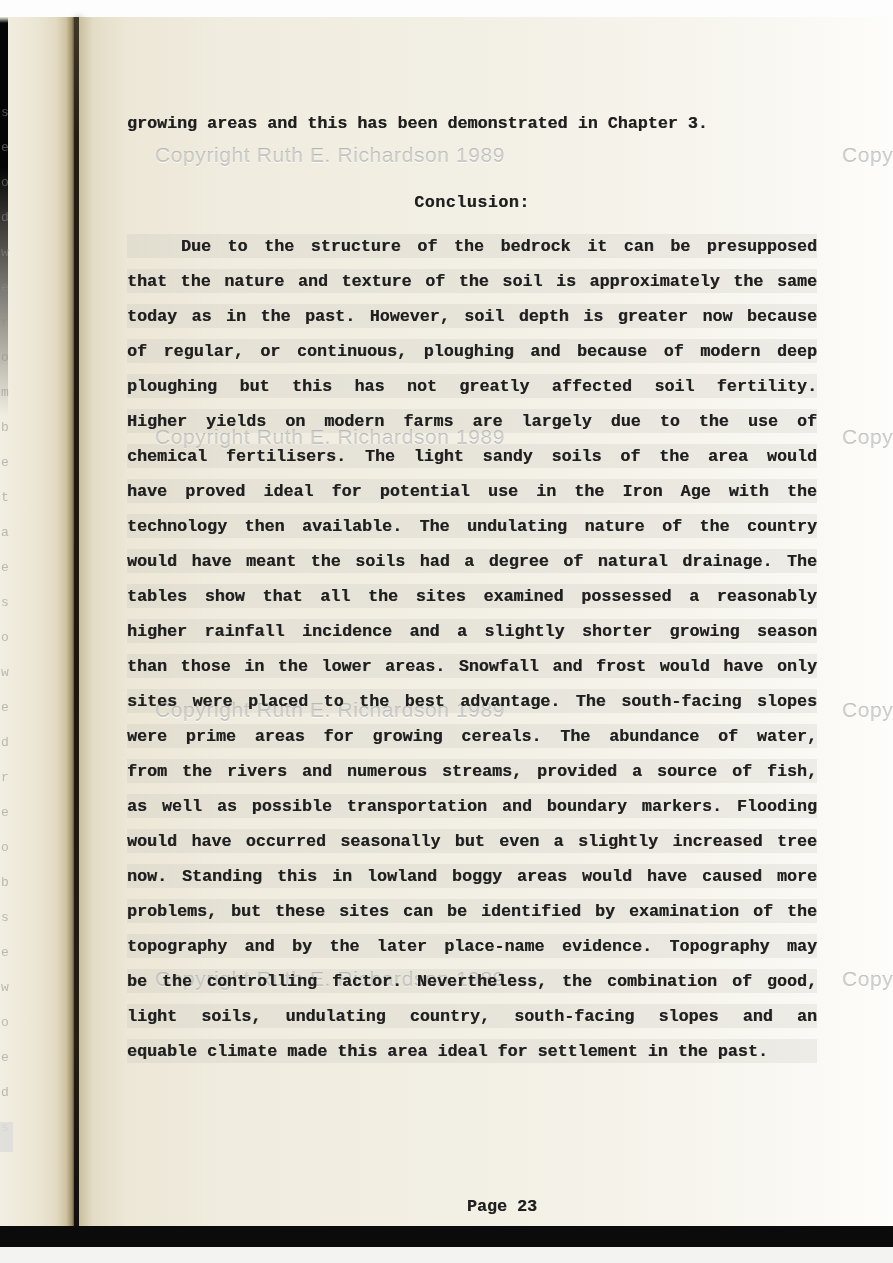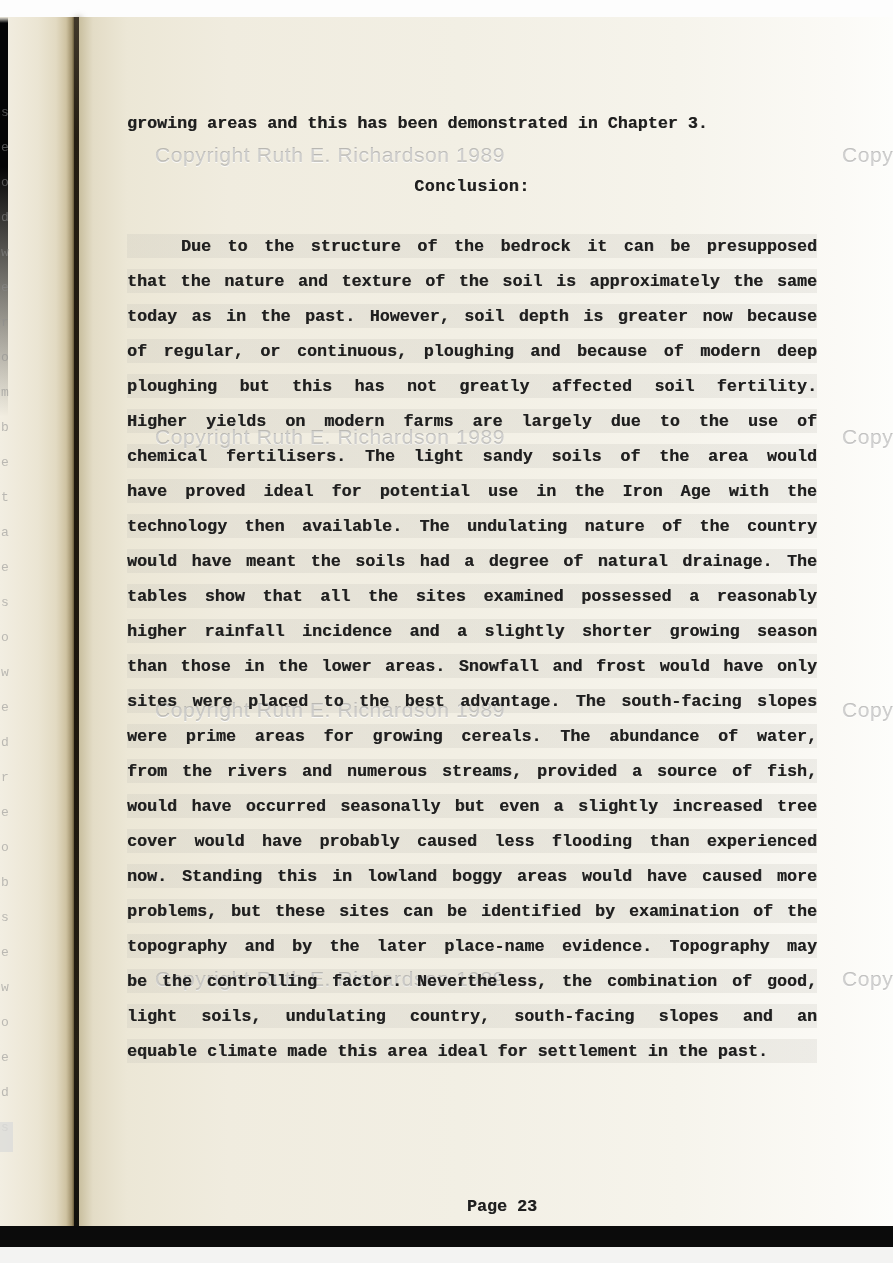--- a/index.html
+++ b/index.html
@@ -65,21 +65,21 @@
     text-shadow: 0.4px 0 0 rgba(31,31,31,0.65);
     font-weight: bold;
   }
 
   .intro {
     position: absolute; left: 48px; top: 89px; width: 690px; height: 35px;
     line-height: 35px; white-space: nowrap;
   }
 
   .heading {
-    position: absolute; left: 48px; top: 152px; width: 690px; height: 35px;
+    position: absolute; left: 48px; top: 168px; width: 690px; height: 35px;
     line-height: 35px; text-align: center; letter-spacing: 0.5px;
   }
 
   .bodytext { position: absolute; left: 48px; top: 212px; width: 690px; }
   .text-line {
     height: 35px; line-height: 35px;
     text-align: justify; text-align-last: justify;
     background: linear-gradient(to bottom,
       rgba(0,0,0,0) 5px, rgba(190,188,180,0.22) 5px,
       rgba(190,188,180,0.22) 29px, rgba(0,0,0,0) 29px);
@@ -196,22 +196,22 @@
         <div class="text-line">chemical  fertilisers.  The light sandy soils  of the area  would</div>
         <div class="text-line">have  proved  ideal  for  potential use in  the Iron Age with the</div>
         <div class="text-line">technology  then available.  The undulating nature of the country</div>
         <div class="text-line">would have meant the soils had a degree of natural drainage.  The</div>
         <div class="text-line">tables  show that  all the sites examined possessed a  reasonably</div>
         <div class="text-line">higher  rainfall incidence and a slightly shorter  growing season</div>
         <div class="text-line">than those in the lower areas. Snowfall and frost would have only</div>
         <div class="text-line">sites were placed to the best advantage.  The south-facing slopes</div>
         <div class="text-line">were   prime areas for  growing cereals. The abundance of  water,</div>
         <div class="text-line">from  the rivers and numerous streams, provided a source of fish,</div>
+        <div class="text-line">as well as possible transportation and boundary markers. Flooding</div>
         <div class="text-line">would have occurred seasonally but even a slightly increased tree</div>
-        <div class="text-line">cover  would have probably caused less flooding than  experienced</div>
         <div class="text-line">now. Standing this in lowland boggy areas would have caused more</div>
         <div class="text-line">problems, but these sites can be identified by examination of the</div>
         <div class="text-line">topography  and by the later place-name evidence.  Topography may</div>
         <div class="text-line">be the controlling factor. Nevertheless, the combination of good,</div>
         <div class="text-line">light  soils,  undulating  country,  south-facing  slopes  and an</div>
         <div class="text-line">equable climate made this area ideal for settlement in the past.</div>
       </div>
 
     <div class="footer typewriter">Page 23</div>
 

